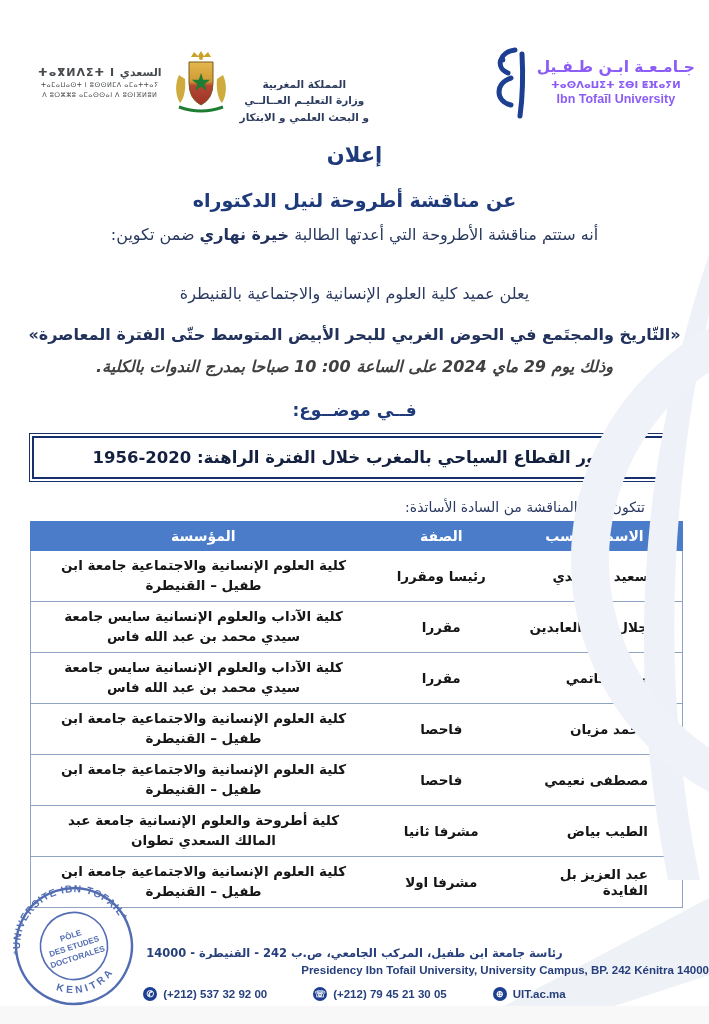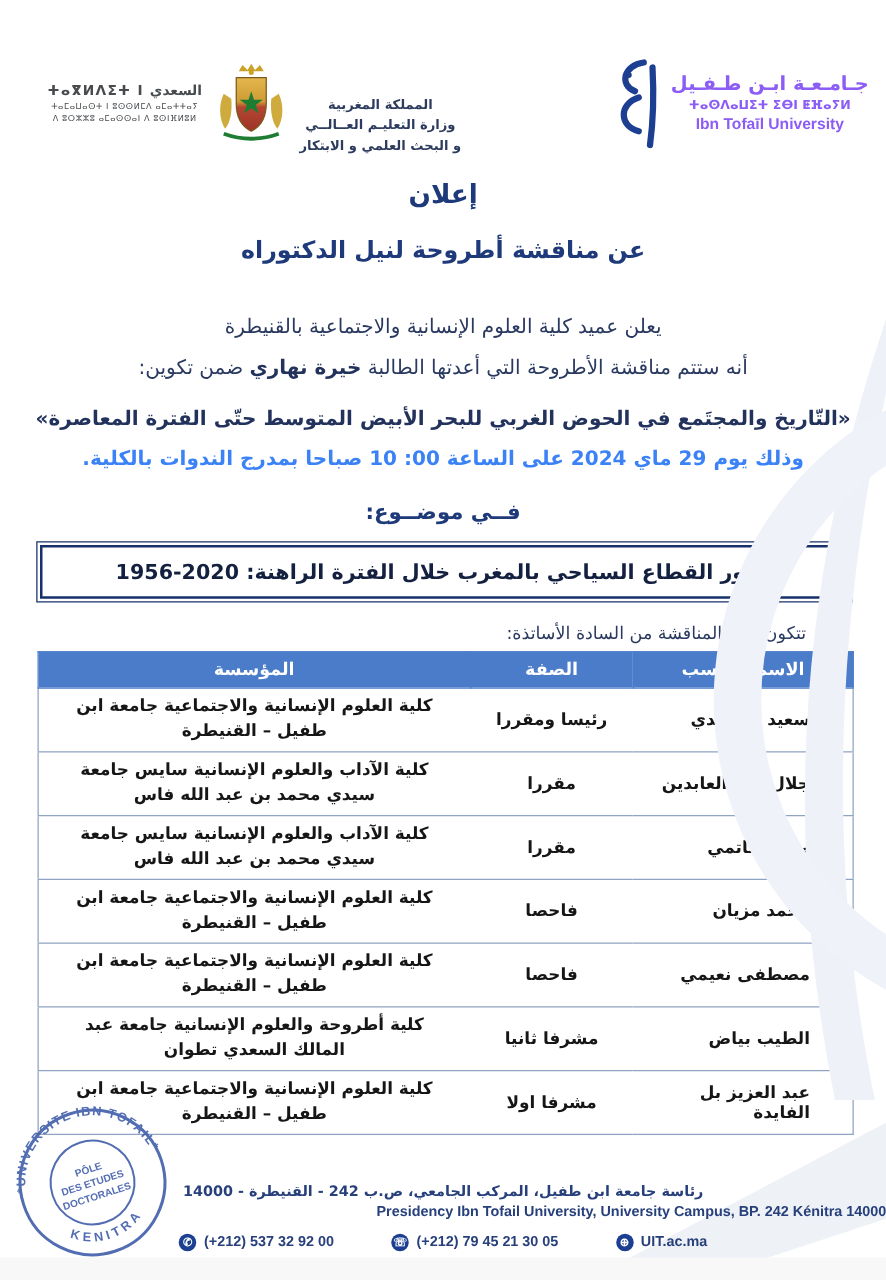--- a/index.html
+++ b/index.html
@@ -19,21 +19,21 @@
   .uni-tif{font-size:10px;font-weight:bold;margin:3px 0 2px;}
   .uni-en{font-size:12.5px;font-weight:bold;font-family:"Liberation Sans",sans-serif;}
   
   .title1{text-align:center;color:#1e3a7a;font-size:21px;font-weight:bold;margin-top:18px;}
   .title2{text-align:center;color:#1e3a7a;font-size:19px;font-weight:bold;margin-top:22px;}
   .body-ar{direction:rtl;text-align:center;color:#2a3960;}
   .p1{margin-top:40px;font-size:16px;}
   .p2{margin-top:14px;font-size:16px;}
   .p2 b{color:#22325c;}
   .program{margin-top:22px;font-size:16px;font-weight:bold;color:#22325c;}
-  .datetime{margin-top:13px;font-size:16px;font-weight:bold;color:#3b82f6;}
+  .datetime{margin-top:13px;font-size:16px;font-weight:bold;color:#404040;font-style:italic;}
   .topic{margin-top:24px;font-size:17px;font-weight:bold;color:#1e3a7a;}
   .thesis-box{margin:16px 30px 0 32px;border:2px solid #16306b;outline:1px solid #16306b;outline-offset:2px;
               padding:10px 8px;text-align:center;direction:rtl;font-size:16.5px;font-weight:bold;color:#14203f;background:#fff;}
   .committee-intro{direction:rtl;text-align:right;margin:20px 64px 6px 0;font-size:14px;color:#2a3960;}
   
   table.committee{direction:rtl;border-collapse:collapse;margin:4px 26px 0 30px;width:653px;border:1px solid #8fa3c2;background:transparent;}
   .committee th{background:#4a7cc9;color:#fff;font-size:14px;font-weight:bold;padding:6px 4px;border:1px solid #4a7cc9;}
   .committee td{border-top:1px solid #8fa3c2;font-size:13.5px;font-weight:bold;color:#161616;height:44px;padding:3px 6px;}
   .col-name{width:27%;}
   .col-role{width:20%;}
@@ -110,22 +110,22 @@
         <div class="uni-ar">جـامـعـة ابـن طـفـيل</div>
         <div class="uni-tif">ⵜⴰⵙⴷⴰⵡⵉⵜ ⵉⴱⵏ ⵟⴼⴰⵢⵍ</div>
         <div class="uni-en">Ibn Tofaīl University</div>
       </div>
     </div>
   </div>
 
   <div class="title1">إعلان</div>
   <div class="title2">عن مناقشة أطروحة لنيل الدكتوراه</div>
 
+  <div class="body-ar p2"><span>أنه ستتم مناقشة الأطروحة التي أعدتها الطالبة </span><b>خيرة نهاري</b><span> ضمن تكوين:</span></div>
   <div class="body-ar p1">يعلن عميد كلية العلوم الإنسانية والاجتماعية  بالقنيطرة</div>
-  <div class="body-ar p2"><span>أنه ستتم مناقشة الأطروحة التي أعدتها الطالبة </span><b>خيرة نهاري</b><span> ضمن تكوين:</span></div>
   <div class="body-ar program">«التّاريخ والمجتَمع في الحوض الغربي للبحر الأبيض المتوسط حتّى الفترة المعاصرة»</div>
   <div class="body-ar datetime">وذلك يوم 29 ماي 2024 على الساعة 00: 10 صباحا بمدرج  الندوات بالكلية.</div>
   <div class="body-ar topic">فــي موضــوع:</div>
 
   <div class="thesis-box">
     <span>تطور القطاع السياحي بالمغرب خلال الفترة الراهنة: 2020-1956</span>
   </div>
 
   <div class="committee-intro">تتكون لجنة المناقشة من السادة الأساتذة:</div>
 

